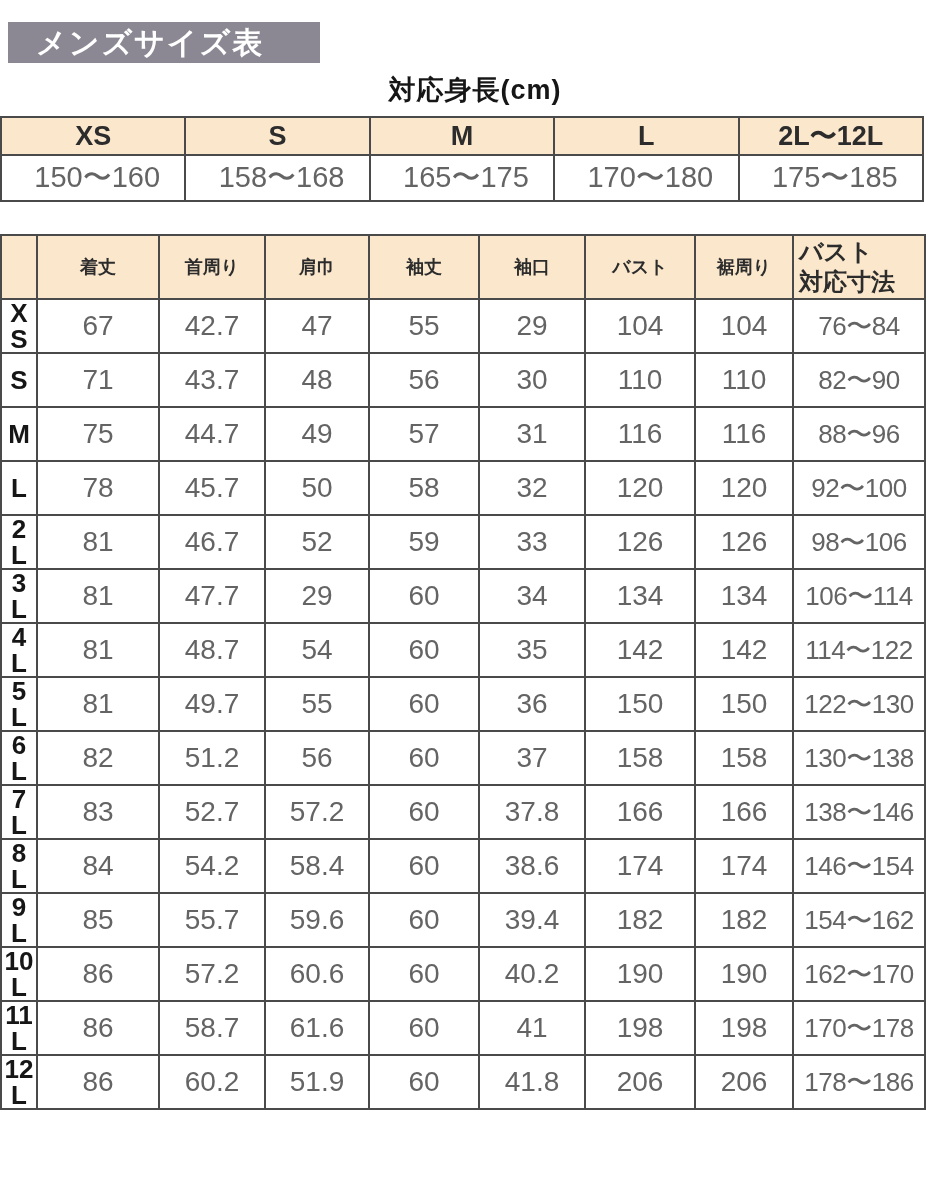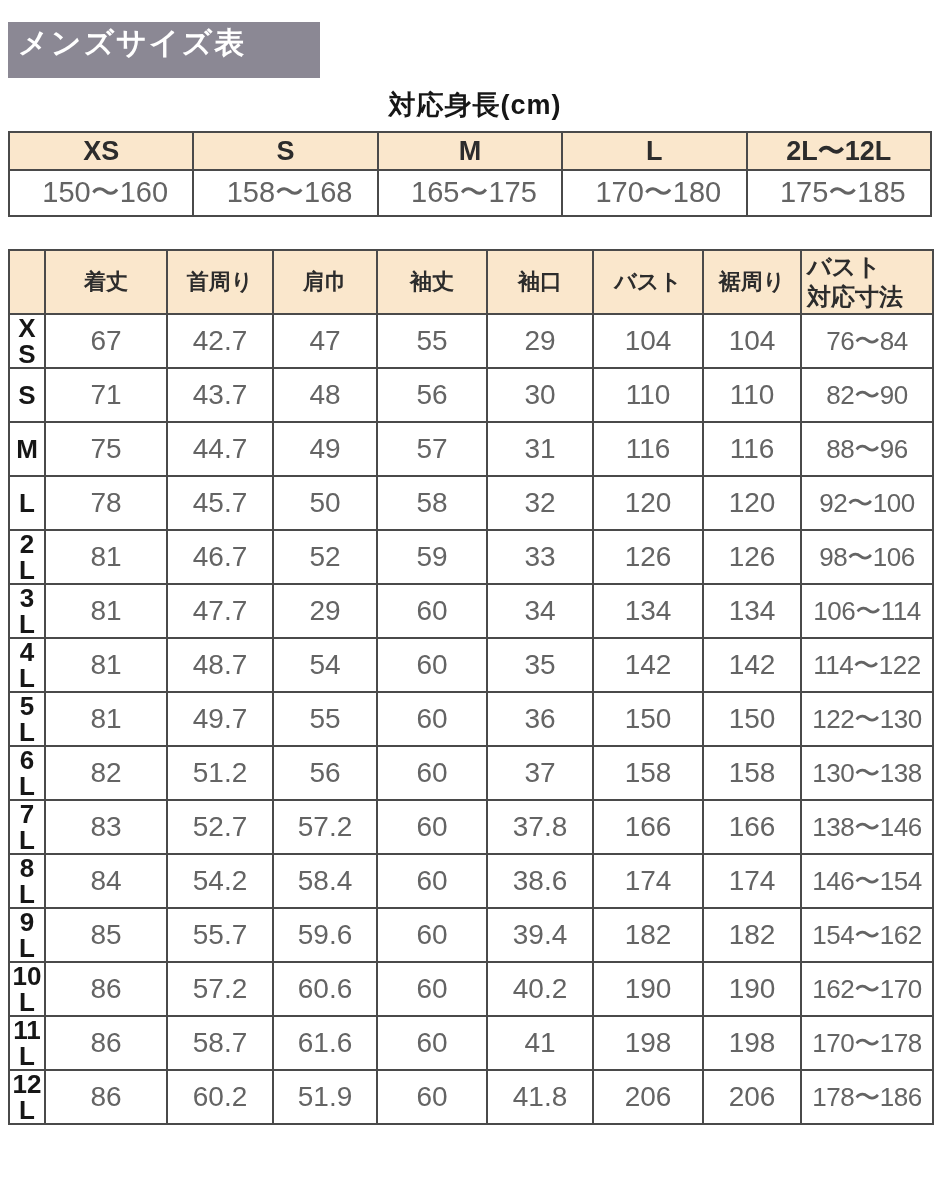--- a/index.html
+++ b/index.html
@@ -5,41 +5,40 @@
   * { margin: 0; padding: 0; box-sizing: border-box; }
   html, body { width: 940px; background: #ffffff; }
   body {
     height: 1200px;
     font-family: "Liberation Sans", "DejaVu Sans", sans-serif;
     overflow: hidden;
   }
   .title-bar {
     margin: 22px 0 0 8px;
     width: 312px;
-    height: 56px;
+    height: 41px;
     background: #8b8894;
     color: #ffffff;
     font-size: 30px;
     font-weight: bold;
     line-height: 41px;
-    padding-left: 10px;
+    padding-left: 28px;
     letter-spacing: 2px;
   }
   .subtitle {
     margin: 9px 0 0 10px;
     font-size: 27px;
     font-weight: bold;
     color: #161616;
     letter-spacing: 1px;
     text-align: center;
   }
   table {
     border-collapse: collapse;
     table-layout: fixed;
-    margin-left: 8px;
   }
   th, td {
     border: 2px solid #4a4a4a;
     text-align: center;
     vertical-align: middle;
     white-space: pre-line;
     overflow: hidden;
   }
   .height-table { width: 924px; margin-top: 8px; }
   .height-table thead th {
@@ -53,21 +52,21 @@
     height: 46px;
     font-size: 29px;
     font-weight: 400;
     color: #646464;
     padding-left: 8px;
   }
   .size-table { width: 924px; margin-top: 32px; }
   .size-table thead th {
     background: #fae7cc;
     height: 64px;
-    font-size: 22px;
+    font-size: 18px;
     font-weight: 600;
     color: #2c2c2c;
   }
   .size-table thead th.bust-range {
     font-size: 24px;
     text-align: left;
     padding-left: 5px;
     line-height: 1.25;
   }
   .size-table tbody th {

